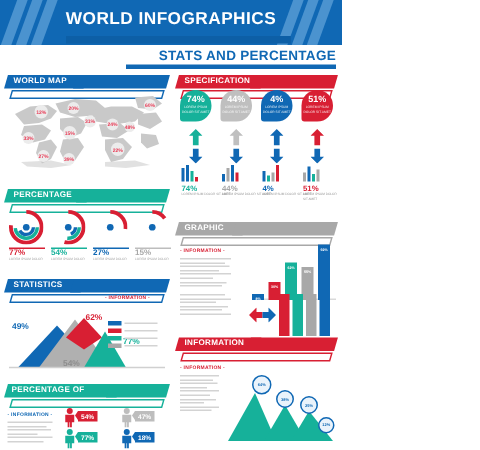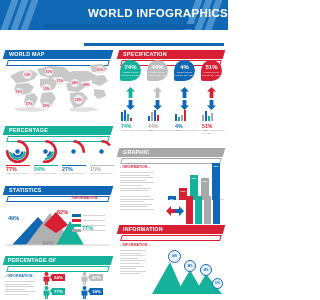--- a/index.html
+++ b/index.html
@@ -5,21 +5,21 @@
   html,body{margin:0;padding:0;background:#ffffff;}
   body{width:228px;height:300px;overflow:hidden;font-family:"Liberation Sans",sans-serif;position:relative;}
   .page{position:absolute;inset:0;background:#fff;}
 
   
   .hdr{position:absolute;left:0;top:0;width:228px;height:30px;background:#1068b4;overflow:hidden;}
   .hdr .slash{position:absolute;top:-8px;width:7px;height:46px;background:#4b93cf;transform:skewX(-20deg);}
   .hdr .s1{left:6px;} .hdr .s2{left:16px;} .hdr .s3{left:26px;}
   .hdr .s4{left:190px;background:#4b93cf;} .hdr .s5{left:200px;background:#4b93cf;} .hdr .s6{left:210px;background:#4b93cf;}
   .hdr-title{position:absolute;left:0;top:7px;width:228px;text-align:center;color:#fff;
-    font-size:11.5px;font-weight:bold;letter-spacing:.3px;margin-left:44px;}
+    font-size:11.5px;font-weight:bold;letter-spacing:.3px;}
   .hdr-bar{position:absolute;left:44px;top:24px;width:150px;height:5px;background:#0d5fa6;}
 
   .sub{position:absolute;right:4px;top:32px;color:#1068b4;font-size:9px;font-weight:bold;letter-spacing:.2px;}
   .subline{position:absolute;right:4px;top:43px;width:140px;height:3px;background:#1068b4;}
 
   
   .banner{position:absolute;height:9px;}
   .banner .lab{position:absolute;left:0;top:0;height:9px;padding:0 4px 0 5px;color:#fff;
     font-size:5.4px;font-weight:bold;letter-spacing:.2px;line-height:9px;transform:skewX(-16deg);}
   .banner .lab span{display:inline-block;transform:skewX(16deg);}
@@ -105,20 +105,21 @@
   <div class="hdr">
     <div class="slash s1"></div>
     <div class="slash s2"></div>
     <div class="slash s3"></div>
     <div class="slash s4"></div>
     <div class="slash s5"></div>
     <div class="slash s6"></div>
     <div class="hdr-title">WORLD INFOGRAPHICS</div>
     <div class="hdr-bar"></div>
   </div>
+  <div class="sub">STATS AND PERCENTAGE</div>
   <div class="subline"></div>
 
   <div class="banner b-blue" style="left:4px;top:50px;width:108px;">
     <div class="lab" style="width:44px;"><span>WORLD MAP</span></div>
     <div class="tail" style="left:46px;width:62px;"></div>
     <div class="under" style="width:100px;"></div>
   </div>
 
   <div class="mapwrap">
     <svg viewBox="0 0 108 52">

